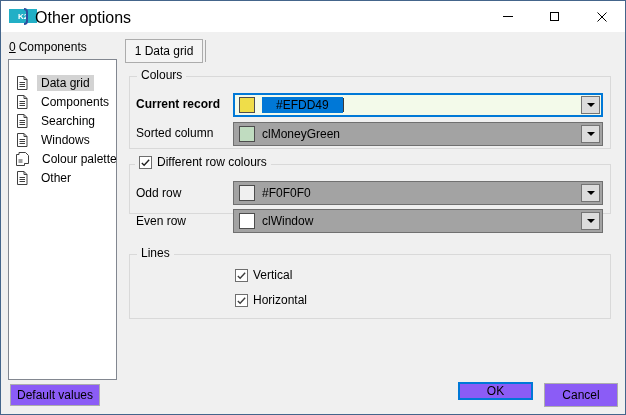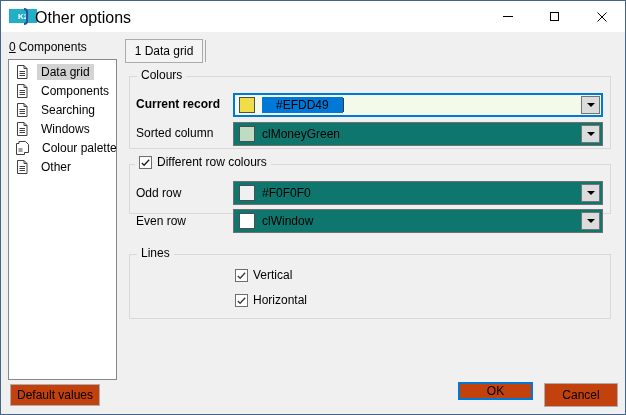--- a/index.html
+++ b/index.html
@@ -18,56 +18,56 @@
                border:2px solid #2D4E9E; border-left:none; border-radius:0 4px 4px 0; }
   .title-text{ position:absolute; left:34px; top:8px; font-size:16px; }
   .tb-btn{ position:absolute; top:0; width:47px; height:31px; display:flex; align-items:center; justify-content:center; }
   .glyph-min{ width:10px; height:1px; background:#000; }
   .glyph-max{ width:9px; height:9px; border:1px solid #000; }
   
   .sb-header{ position:absolute; left:8px; top:39px; }
   .u{ text-decoration:underline; }
   .sb-header .lbl{ margin-left:3px; }
   .listbox{ position:absolute; left:7px; top:58px; width:109px; height:321px;
-            background:#FFFFFF; border:1px solid #828790; padding-top:2px; }
+            background:#FFFFFF; border:1px solid #828790; padding-top:13px; }
   .lb-item{ height:19px; display:flex; align-items:center; padding-left:7px; cursor:default; }
   .lb-item svg{ flex:0 0 auto; }
   .lb-label{ margin-left:9px; padding:1px 4px; white-space:nowrap; }
   .lb-label.sel{ background:#D3D3D3; }
   .default-btn{ position:absolute; left:9px; top:383px; width:90px; height:22px; }
   
   .tab{ position:absolute; left:124px; top:38px; width:78px; height:24px;
         background:#F4F4F4; border:1px solid #ACACAC; display:flex; align-items:center; justify-content:center; }
   .tab-divider{ position:absolute; left:204px; top:39px; width:1px; height:22px; background:#A8A8A8; }
   
   .group{ position:absolute; left:128px; width:482px; border:1px solid #D9D9D9; }
   .legend{ position:absolute; top:-9px; left:7px; background:#F0F0F0; padding:0 4px; display:flex; align-items:center; }
   .g-label{ position:absolute; left:6px; white-space:nowrap; }
   .bold{ font-weight:bold; }
   
-  .combo{ position:absolute; left:103px; width:370px; height:24px; background:#0f766e;
+  .combo{ position:absolute; left:103px; width:370px; height:24px; background:#a3a3a3;
           border:1px solid #707070; display:flex; align-items:center; padding-left:5px; }
   .combo.focused{ border:2px solid #0078D7; background:#F3FAEA; padding-left:4px; }
   .swatch{ width:16px; height:16px; border:1px solid #4d4d4d; background:#fff; flex:0 0 auto; }
   .combo-text{ margin-left:7px; white-space:nowrap; }
   .combo-text.seltext{ background:#0078D7; color:#000000; padding:1px 14px; }
   .text-caret{ width:1px; height:14px; background:#3a3a3a; }
   .dd{ position:absolute; right:2px; top:2px; bottom:2px; width:19px; background:#DCDCDC;
        border:1px solid #747474; display:flex; align-items:center; justify-content:center; }
   .combo.focused .dd{ right:1px; top:1px; bottom:1px; }
   .arrow-down{ width:0; height:0; border-left:4px solid transparent; border-right:4px solid transparent; border-top:4px solid #000; }
   
   .cb-row{ display:flex; align-items:center; position:absolute; }
   .cb{ width:13px; height:13px; background:#fff; border:1px solid #6e6e6e; display:flex;
        align-items:center; justify-content:center; flex:0 0 auto; }
   .cb svg{ display:none; }
   .cb.on svg{ display:block; }
   .cb-label{ margin-left:5px; white-space:nowrap; }
   
-  .btn{ position:absolute; background:#c2410c; border:1px solid #ADADAD; font-size:12px;
+  .btn{ position:absolute; background:#8b5cf6; border:1px solid #ADADAD; font-size:12px;
         font-family:"Liberation Sans", sans-serif; display:flex; align-items:center; justify-content:center; cursor:default; }
   .btn.default-focus{ border:2px solid #0078D7; }
 </style>
 </head>
 <body>
 
 <div class="window">
 
   <div class="titlebar">
     <span class="app-icon">

